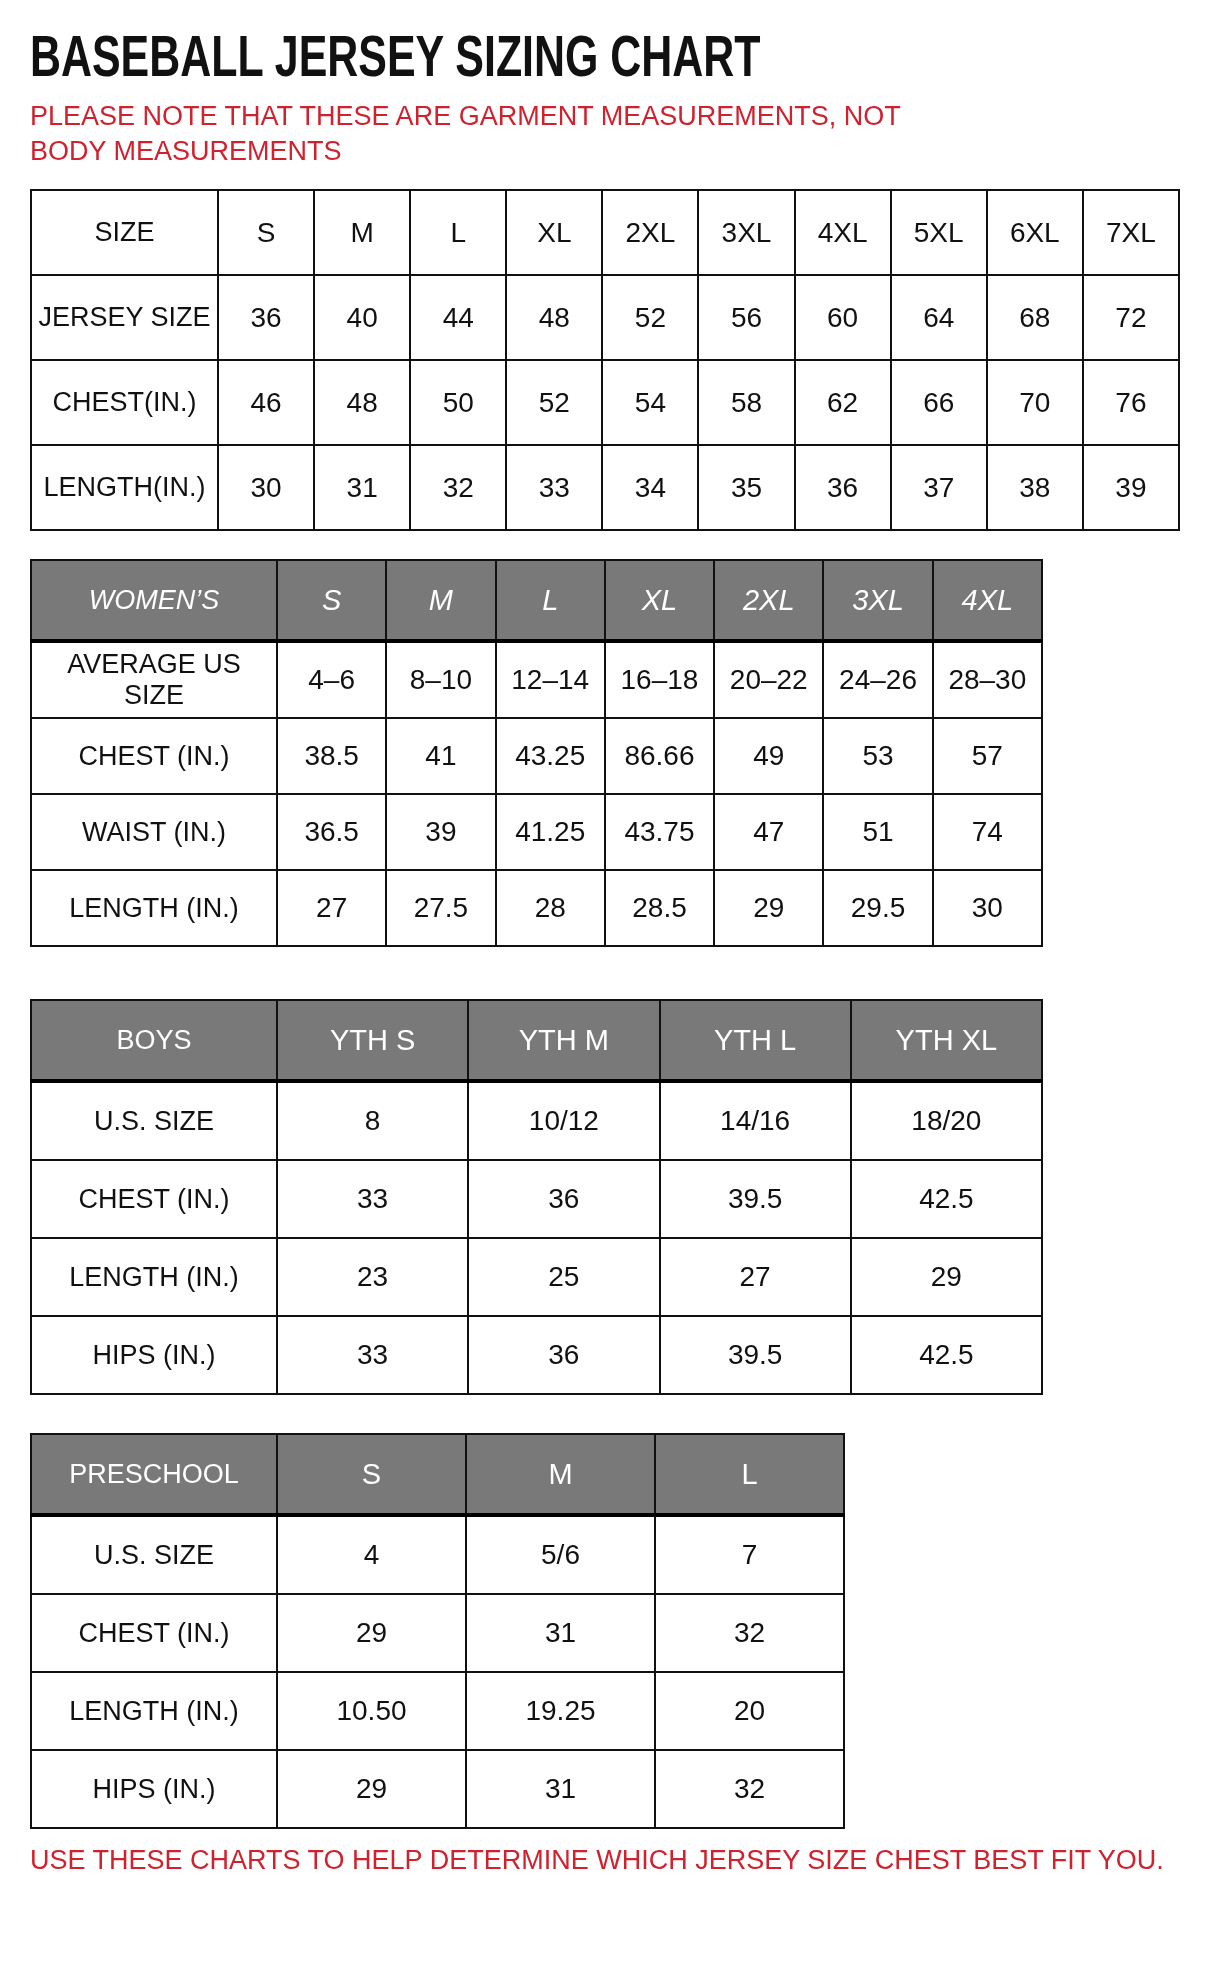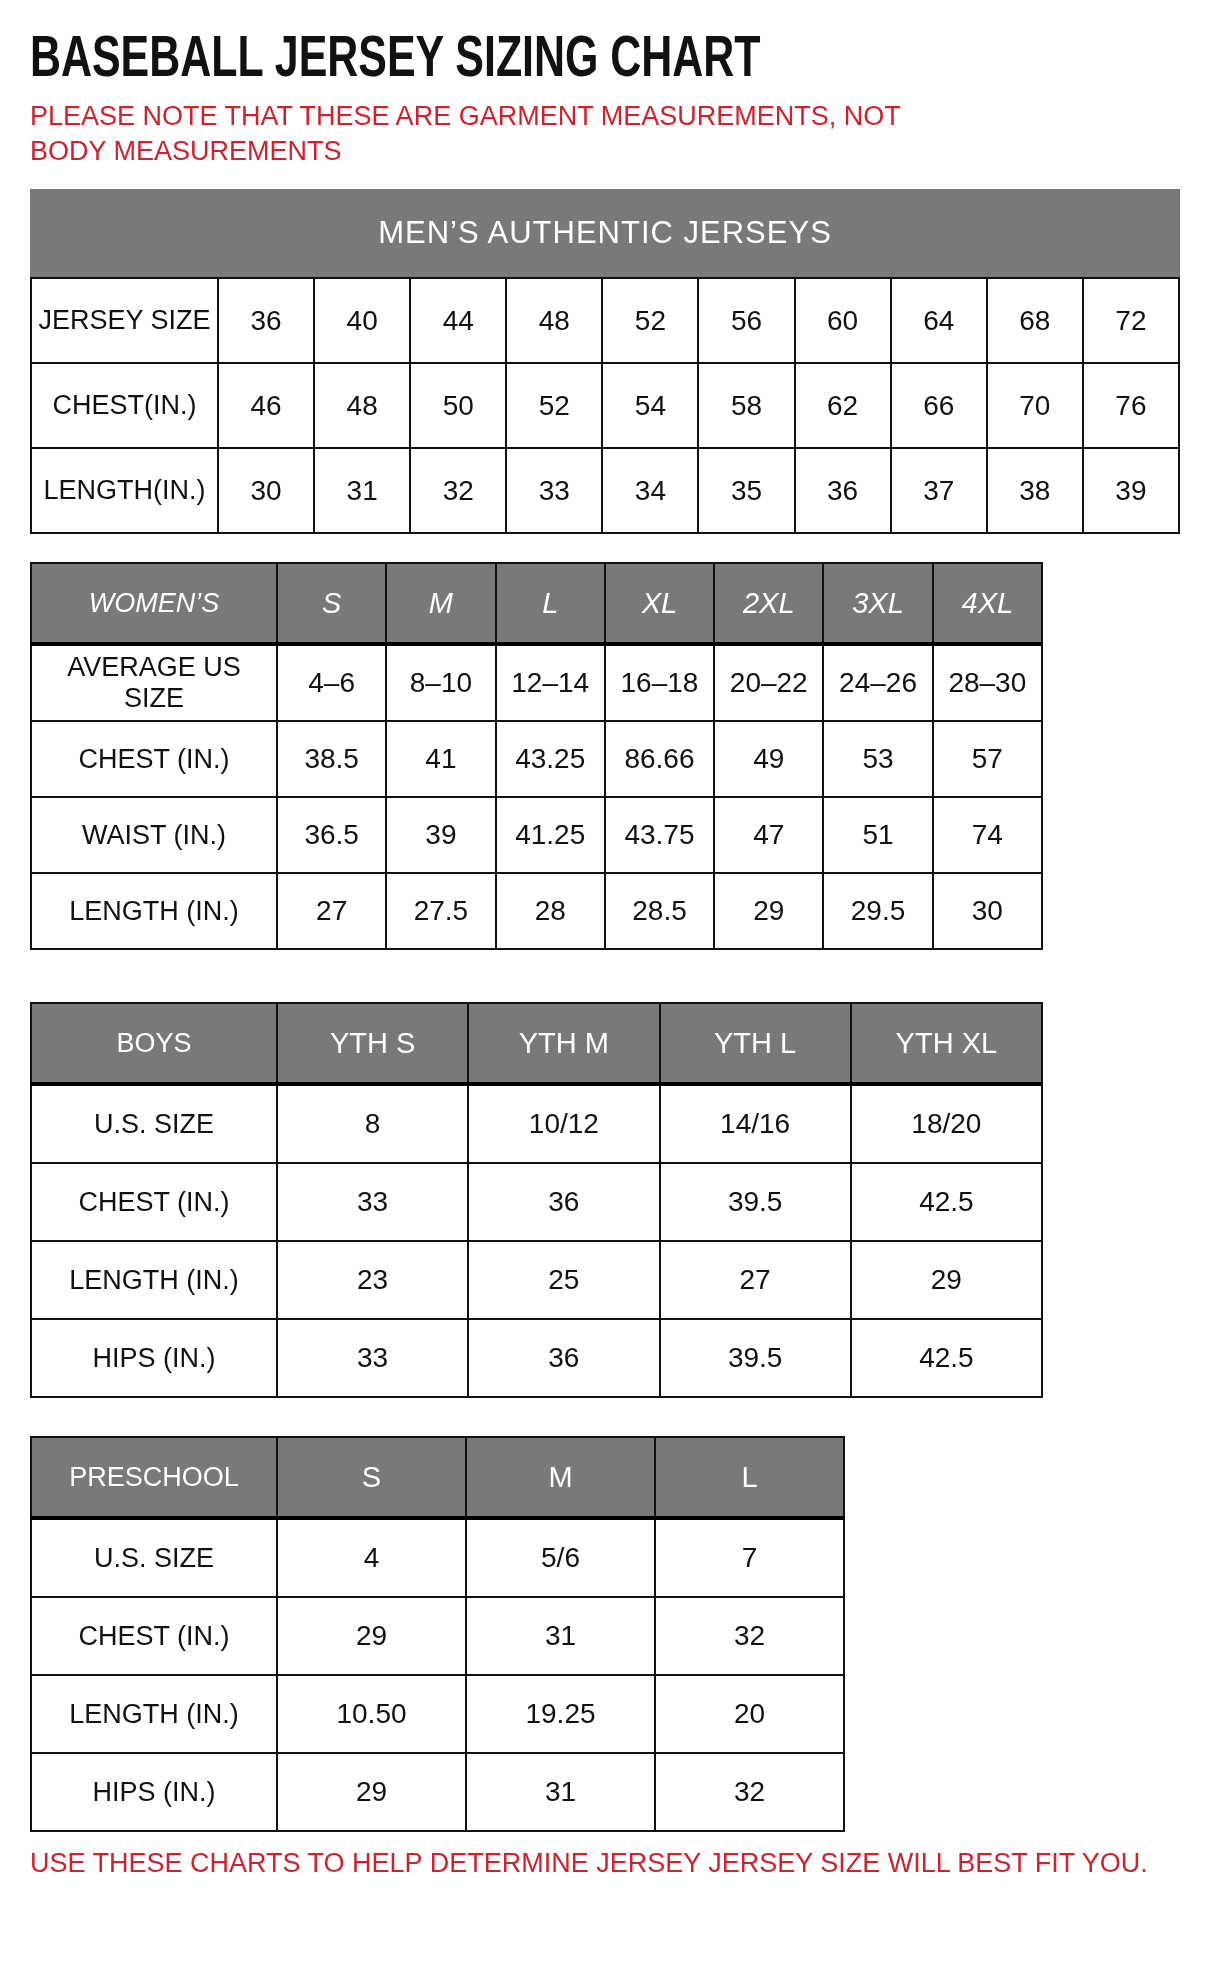--- a/index.html
+++ b/index.html
@@ -76,23 +76,35 @@
   .tbl-preschool .rowlabel{width:240px;}
 </style>
 </head>
 <body>
 
 <div class="page">
   <h1 class="page-title">BASEBALL JERSEY SIZING CHART</h1>
   <p class="note top">PLEASE NOTE THAT THESE ARE GARMENT MEASUREMENTS, NOT BODY MEASUREMENTS</p>
   <div id="tables-root">
       <div class="table-block tblk-mens">
-        <div class="tbl-titlebar" style="width: 1150px;">MEN’S AUTHENTIC JERSEYS</div>
         <table class="grid tbl-mens">
           <tbody>
+            <tr>
+              <th class="rowlabel">SIZE</th>
+              <td>S</td>
+              <td>M</td>
+              <td>L</td>
+              <td>XL</td>
+              <td>2XL</td>
+              <td>3XL</td>
+              <td>4XL</td>
+              <td>5XL</td>
+              <td>6XL</td>
+              <td>7XL</td>
+            </tr>
             <tr>
               <th class="rowlabel">JERSEY SIZE</th>
               <td>36</td>
               <td>40</td>
               <td>44</td>
               <td>48</td>
               <td>52</td>
               <td>56</td>
               <td>60</td>
               <td>64</td>
@@ -261,14 +273,14 @@
             <tr>
               <th class="rowlabel">HIPS (IN.)</th>
               <td>29</td>
               <td>31</td>
               <td>32</td>
             </tr>
           </tbody>
         </table>
       </div>
     </div>
-  <p class="note bottom">USE THESE CHARTS TO HELP DETERMINE JERSEY JERSEY SIZE WILL BEST FIT YOU.</p>
+  <p class="note bottom">USE THESE CHARTS TO HELP DETERMINE WHICH JERSEY SIZE CHEST BEST FIT YOU.</p>
 </div>
 
 </body></html>

